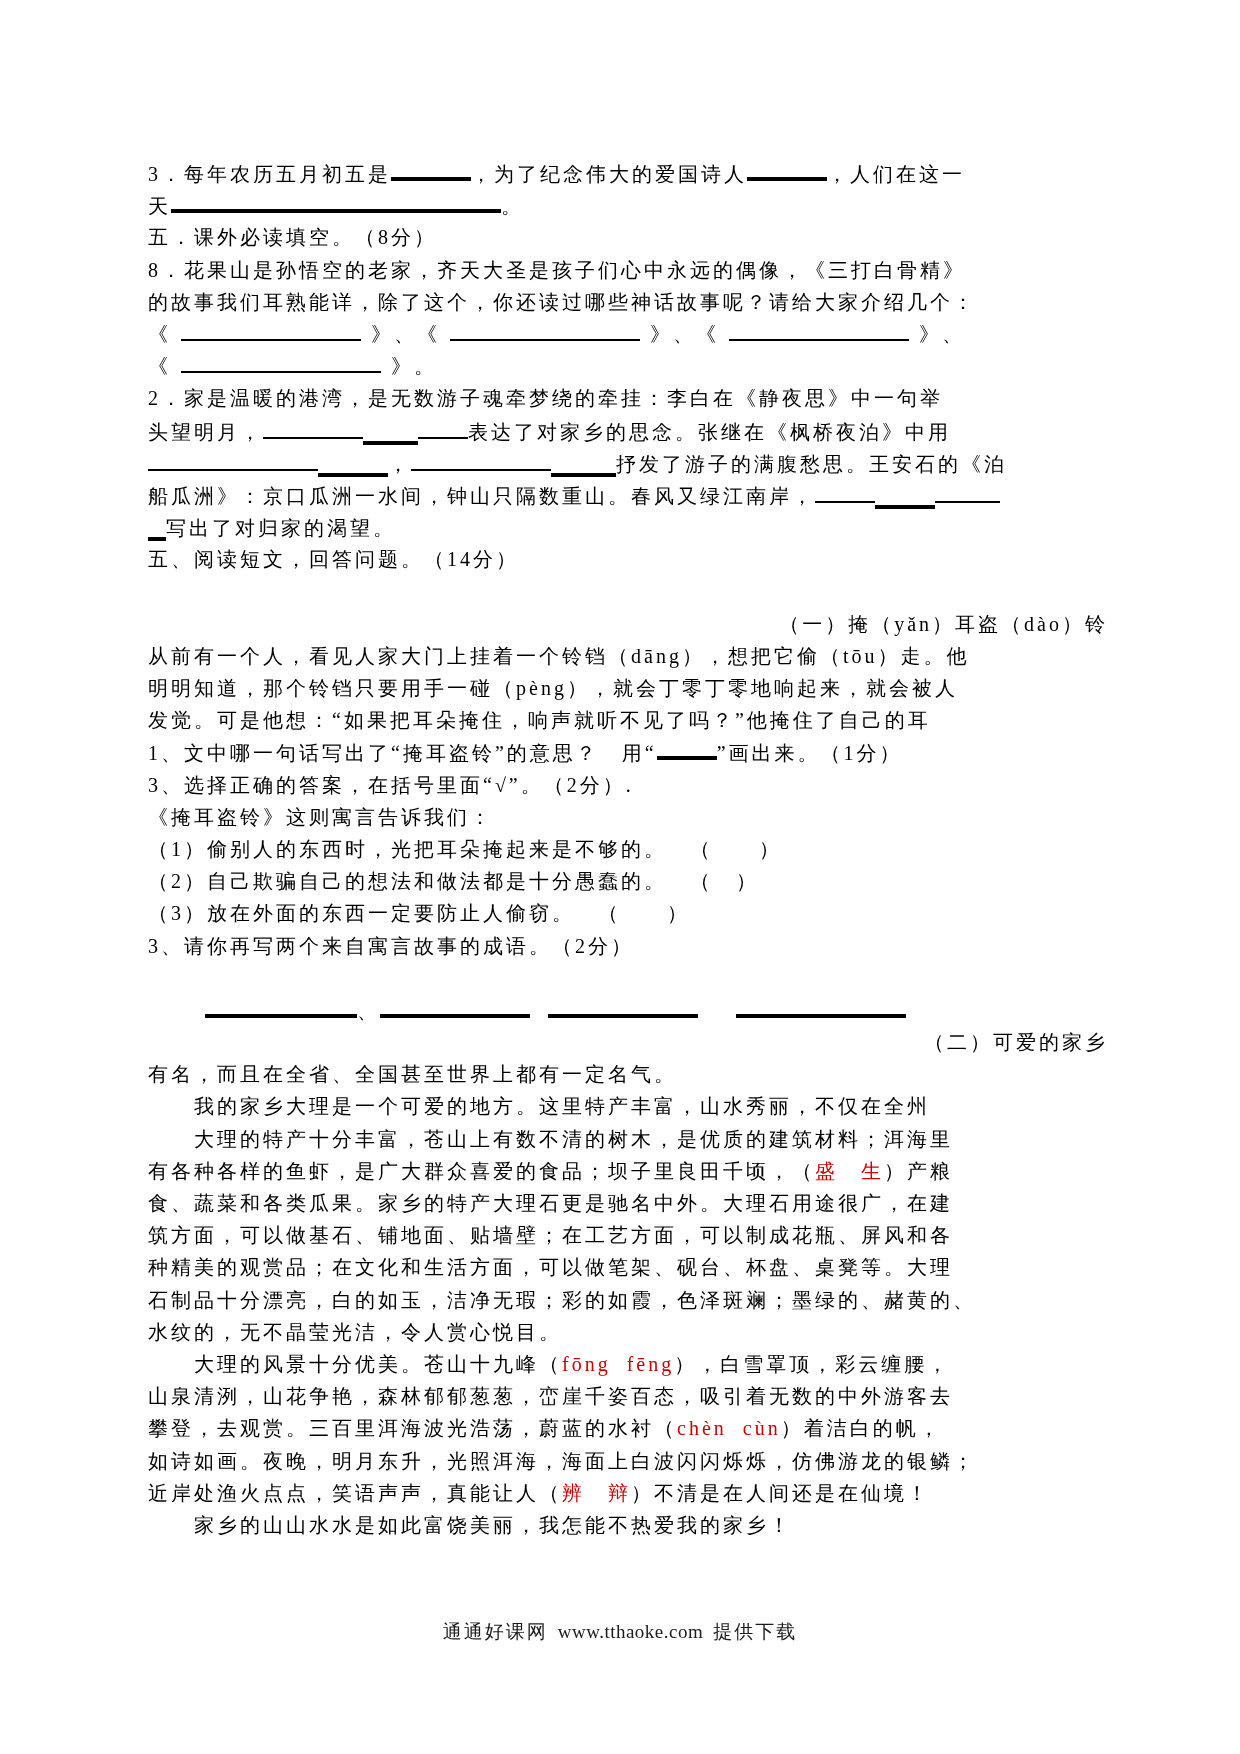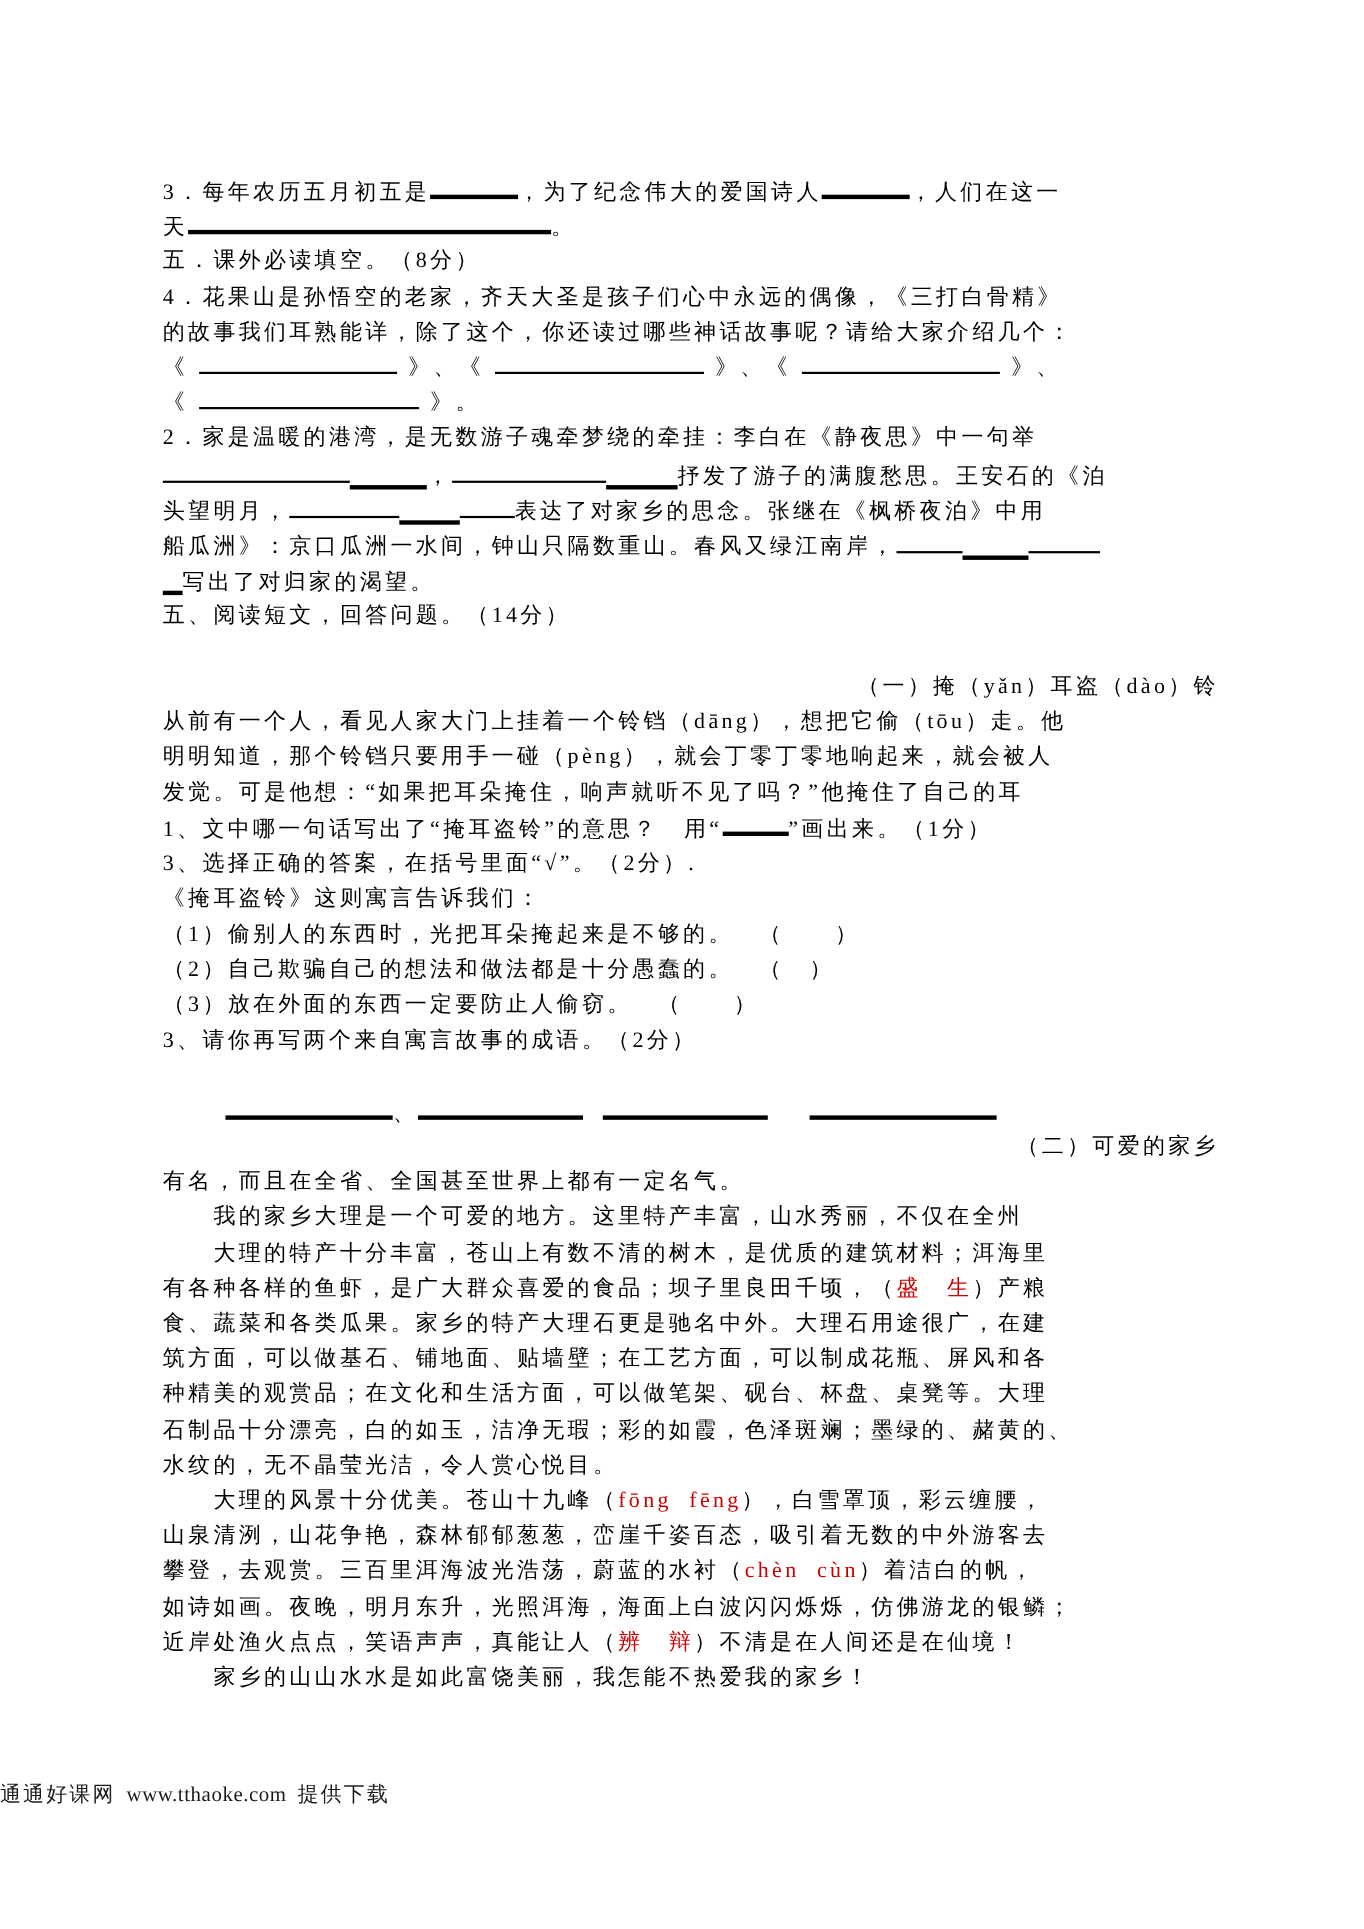--- a/index.html
+++ b/index.html
@@ -33,40 +33,41 @@
     vertical-align: baseline;
   }
   .blank.thick { border-bottom-width: 4px; }
   .blank.low { transform: translateY(6px); }
   .gap { display: inline-block; height: 1px; }
   .footer {
     position: absolute;
     top: 1616px; left: 0;
     width: 1240px;
     height: 32px; line-height: 32px;
+    text-align: center;
     font-size: 19px;
     color: #1a1a1a;
   }
   .footer .cjk { letter-spacing: 2px; }
   .footer .url { letter-spacing: 0.5px; padding: 0 10px; }
 </style>
 </head>
 <body>
 
 <div class="doc">
     <div class="line"><span class="seg">3．每年农历五月初五是</span><span class="blank thick" style="width: 80px;"></span><span class="seg">，为了纪念伟大的爱国诗人</span><span class="blank thick" style="width: 80px;"></span><span class="seg">，人们在这一</span></div>
     <div class="line"><span class="seg">天</span><span class="blank thick" style="width: 330px;"></span><span class="seg">。</span></div>
     <div class="line"><span class="seg">五．课外必读填空。（8分）</span></div>
-    <div class="line"><span class="seg">4．花果山是孙悟空的老家，齐天大圣是孩子们心中永远的偶像，《三打白骨精》</span></div>
+    <div class="line"><span class="seg">8．花果山是孙悟空的老家，齐天大圣是孩子们心中永远的偶像，《三打白骨精》</span></div>
     <div class="line"><span class="seg">的故事我们耳熟能详，除了这个，你还读过哪些神话故事呢？请给大家介绍几个：</span></div>
     <div class="line"><span class="seg">《</span><span class="gap" style="width: 10px;"></span><span class="blank" style="width: 180px;"></span><span class="gap" style="width: 10px;"></span><span class="seg">》、《</span><span class="gap" style="width: 10px;"></span><span class="blank" style="width: 190px;"></span><span class="gap" style="width: 10px;"></span><span class="seg">》、《</span><span class="gap" style="width: 10px;"></span><span class="blank" style="width: 180px;"></span><span class="gap" style="width: 10px;"></span><span class="seg">》、</span></div>
     <div class="line"><span class="seg">《</span><span class="gap" style="width: 10px;"></span><span class="blank" style="width: 200px;"></span><span class="gap" style="width: 10px;"></span><span class="seg">》。</span></div>
     <div class="line"><span class="seg">2．家是温暖的港湾，是无数游子魂牵梦绕的牵挂：李白在《静夜思》中一句举</span></div>
+    <div class="line"><span class="seg">头望明月，</span><span class="blank" style="width: 100px;"></span><span class="blank thick low" style="width: 55px;"></span><span class="blank" style="width: 50px;"></span><span class="seg">表达了对家乡的思念。张继在《枫桥夜泊》中用</span></div>
     <div class="line"><span class="blank" style="width: 170px;"></span><span class="blank thick low" style="width: 70px;"></span><span class="seg">，</span><span class="blank" style="width: 140px;"></span><span class="blank thick low" style="width: 65px;"></span><span class="seg">抒发了游子的满腹愁思。王安石的《泊</span></div>
-    <div class="line"><span class="seg">头望明月，</span><span class="blank" style="width: 100px;"></span><span class="blank thick low" style="width: 55px;"></span><span class="blank" style="width: 50px;"></span><span class="seg">表达了对家乡的思念。张继在《枫桥夜泊》中用</span></div>
     <div class="line"><span class="seg">船瓜洲》：京口瓜洲一水间，钟山只隔数重山。春风又绿江南岸，</span><span class="blank" style="width: 60px;"></span><span class="blank thick low" style="width: 60px;"></span><span class="blank" style="width: 65px;"></span></div>
     <div class="line"><span class="blank thick low" style="width: 18px;"></span><span class="seg">写出了对归家的渴望。</span></div>
     <div class="line"><span class="seg">五、阅读短文，回答问题。（14分）</span></div>
     <div class="line"></div>
     <div class="line center"><span class="seg">（一）掩（yǎn）耳盗（dào）铃</span></div>
     <div class="line"><span class="seg">从前有一个人，看见人家大门上挂着一个铃铛（dāng），想把它偷（tōu）走。他</span></div>
     <div class="line"><span class="seg">明明知道，那个铃铛只要用手一碰（pèng），就会丁零丁零地响起来，就会被人</span></div>
     <div class="line"><span class="seg">发觉。可是他想：“如果把耳朵掩住，响声就听不见了吗？”他掩住了自己的耳</span></div>
     <div class="line"><span class="seg">1、文中哪一句话写出了“掩耳盗铃”的意思？　用“</span><span class="blank thick" style="width: 60px;"></span><span class="seg">”画出来。（1分）</span></div>
     <div class="line"><span class="seg">3、选择正确的答案，在括号里面“√”。（2分）.</span></div>

